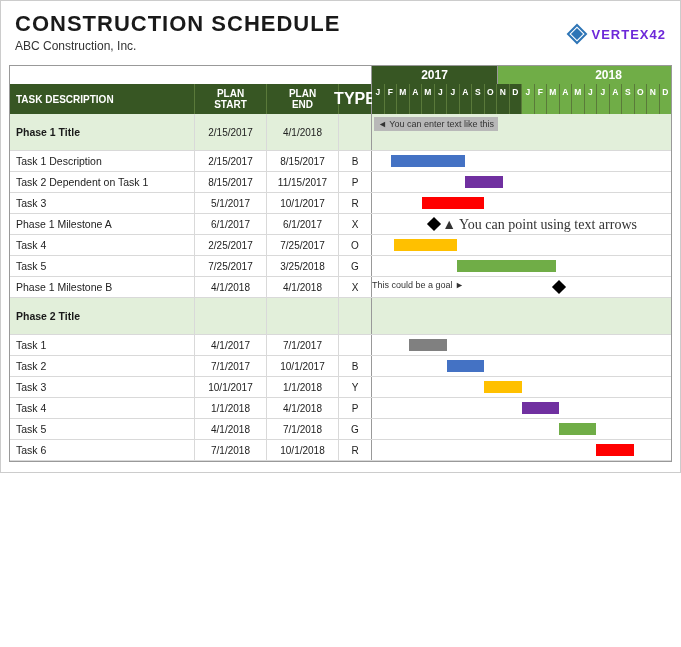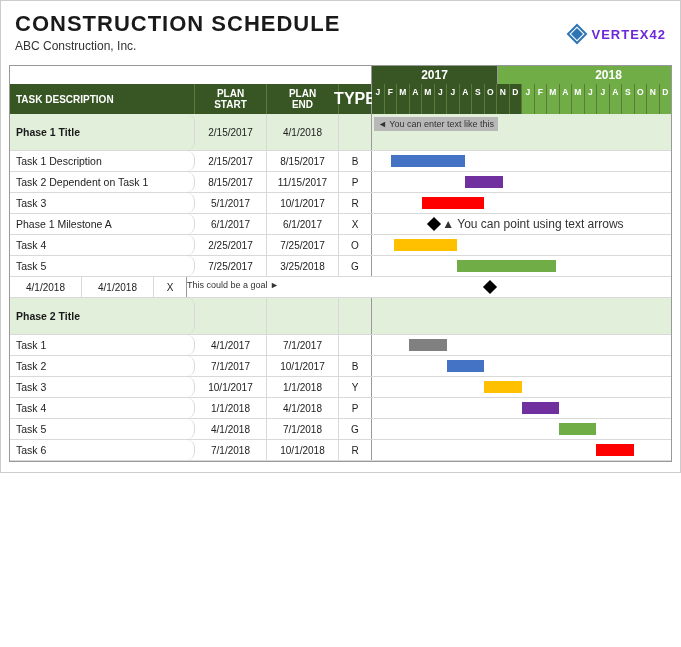--- a/index.html
+++ b/index.html
@@ -165,21 +165,20 @@
       background: #e2efda;
     }
     .cell-task {
       width: 185px;
       min-width: 185px;
       padding: 2px 6px;
       border-right: 1px solid #d9d9d9;
       font-size: 10.5px;
       display: flex;
       align-items: center;
-      border-radius: 8px;
     }
     .cell-task.bold { font-weight: bold; color: #1a1a1a; }
     .cell-start {
       width: 72px;
       min-width: 72px;
       padding: 2px 4px;
       border-right: 1px solid #d9d9d9;
       font-size: 10px;
       text-align: center;
       display: flex;
@@ -359,21 +358,21 @@
         </div>
       </div>
 
       <div class="data-row">
         <div class="cell-task">Phase 1 Milestone A</div>
         <div class="cell-start">6/1/2017</div>
         <div class="cell-end">6/1/2017</div>
         <div class="cell-type">X</div>
         <div class="cell-gantt" style="position:relative; height:20px;">
           <div class="diamond" style="left:calc(5/24*100% - 5px);"></div>
-          <span style="position:absolute;top:3px;left:calc(5/24*100% + 8px);font-size:12px;color:#333;white-space:nowrap;">▲ You can point using text arrows</span>
+          <span style="position:absolute;top:3px;left:calc(5/24*100% + 8px);font-size:14px;color:#333;white-space:nowrap;font-family:Liberation Serif, serif;">▲ You can point using text arrows</span>
         </div>
       </div>
 
       <div class="data-row">
         <div class="cell-task">Task 4</div>
         <div class="cell-start">2/25/2017</div>
         <div class="cell-end">7/25/2017</div>
         <div class="cell-type">O</div>
         <div class="cell-gantt" style="position:relative; height:20px;">
           <div class="gantt-bar" style="left:calc(1.8/24*100%);width:calc(5/24*100%);background:#ffc000;"></div>
@@ -384,20 +383,21 @@
         <div class="cell-task">Task 5</div>
         <div class="cell-start">7/25/2017</div>
         <div class="cell-end">3/25/2018</div>
         <div class="cell-type">G</div>
         <div class="cell-gantt" style="position:relative; height:20px;">
           <div class="gantt-bar" style="left:calc(6.8/24*100%);width:calc(8/24*100%);background:#70ad47;"></div>
         </div>
       </div>
 
       <div class="data-row">
+        <div class="cell-task">Phase 1 Milestone B</div>
         <div class="cell-start">4/1/2018</div>
         <div class="cell-end">4/1/2018</div>
         <div class="cell-type">X</div>
         <div class="cell-gantt" style="position:relative; height:20px;">
           <span style="position:absolute;top:3px;right:calc((24-15)/24*100% + 12px);font-size:9px;color:#333;white-space:nowrap;">This could be a goal ►</span>
           <div class="diamond" style="left:calc(15/24*100% - 5px);background:#000;"></div>
         </div>
       </div>
 
       <div class="data-row phase-row">

